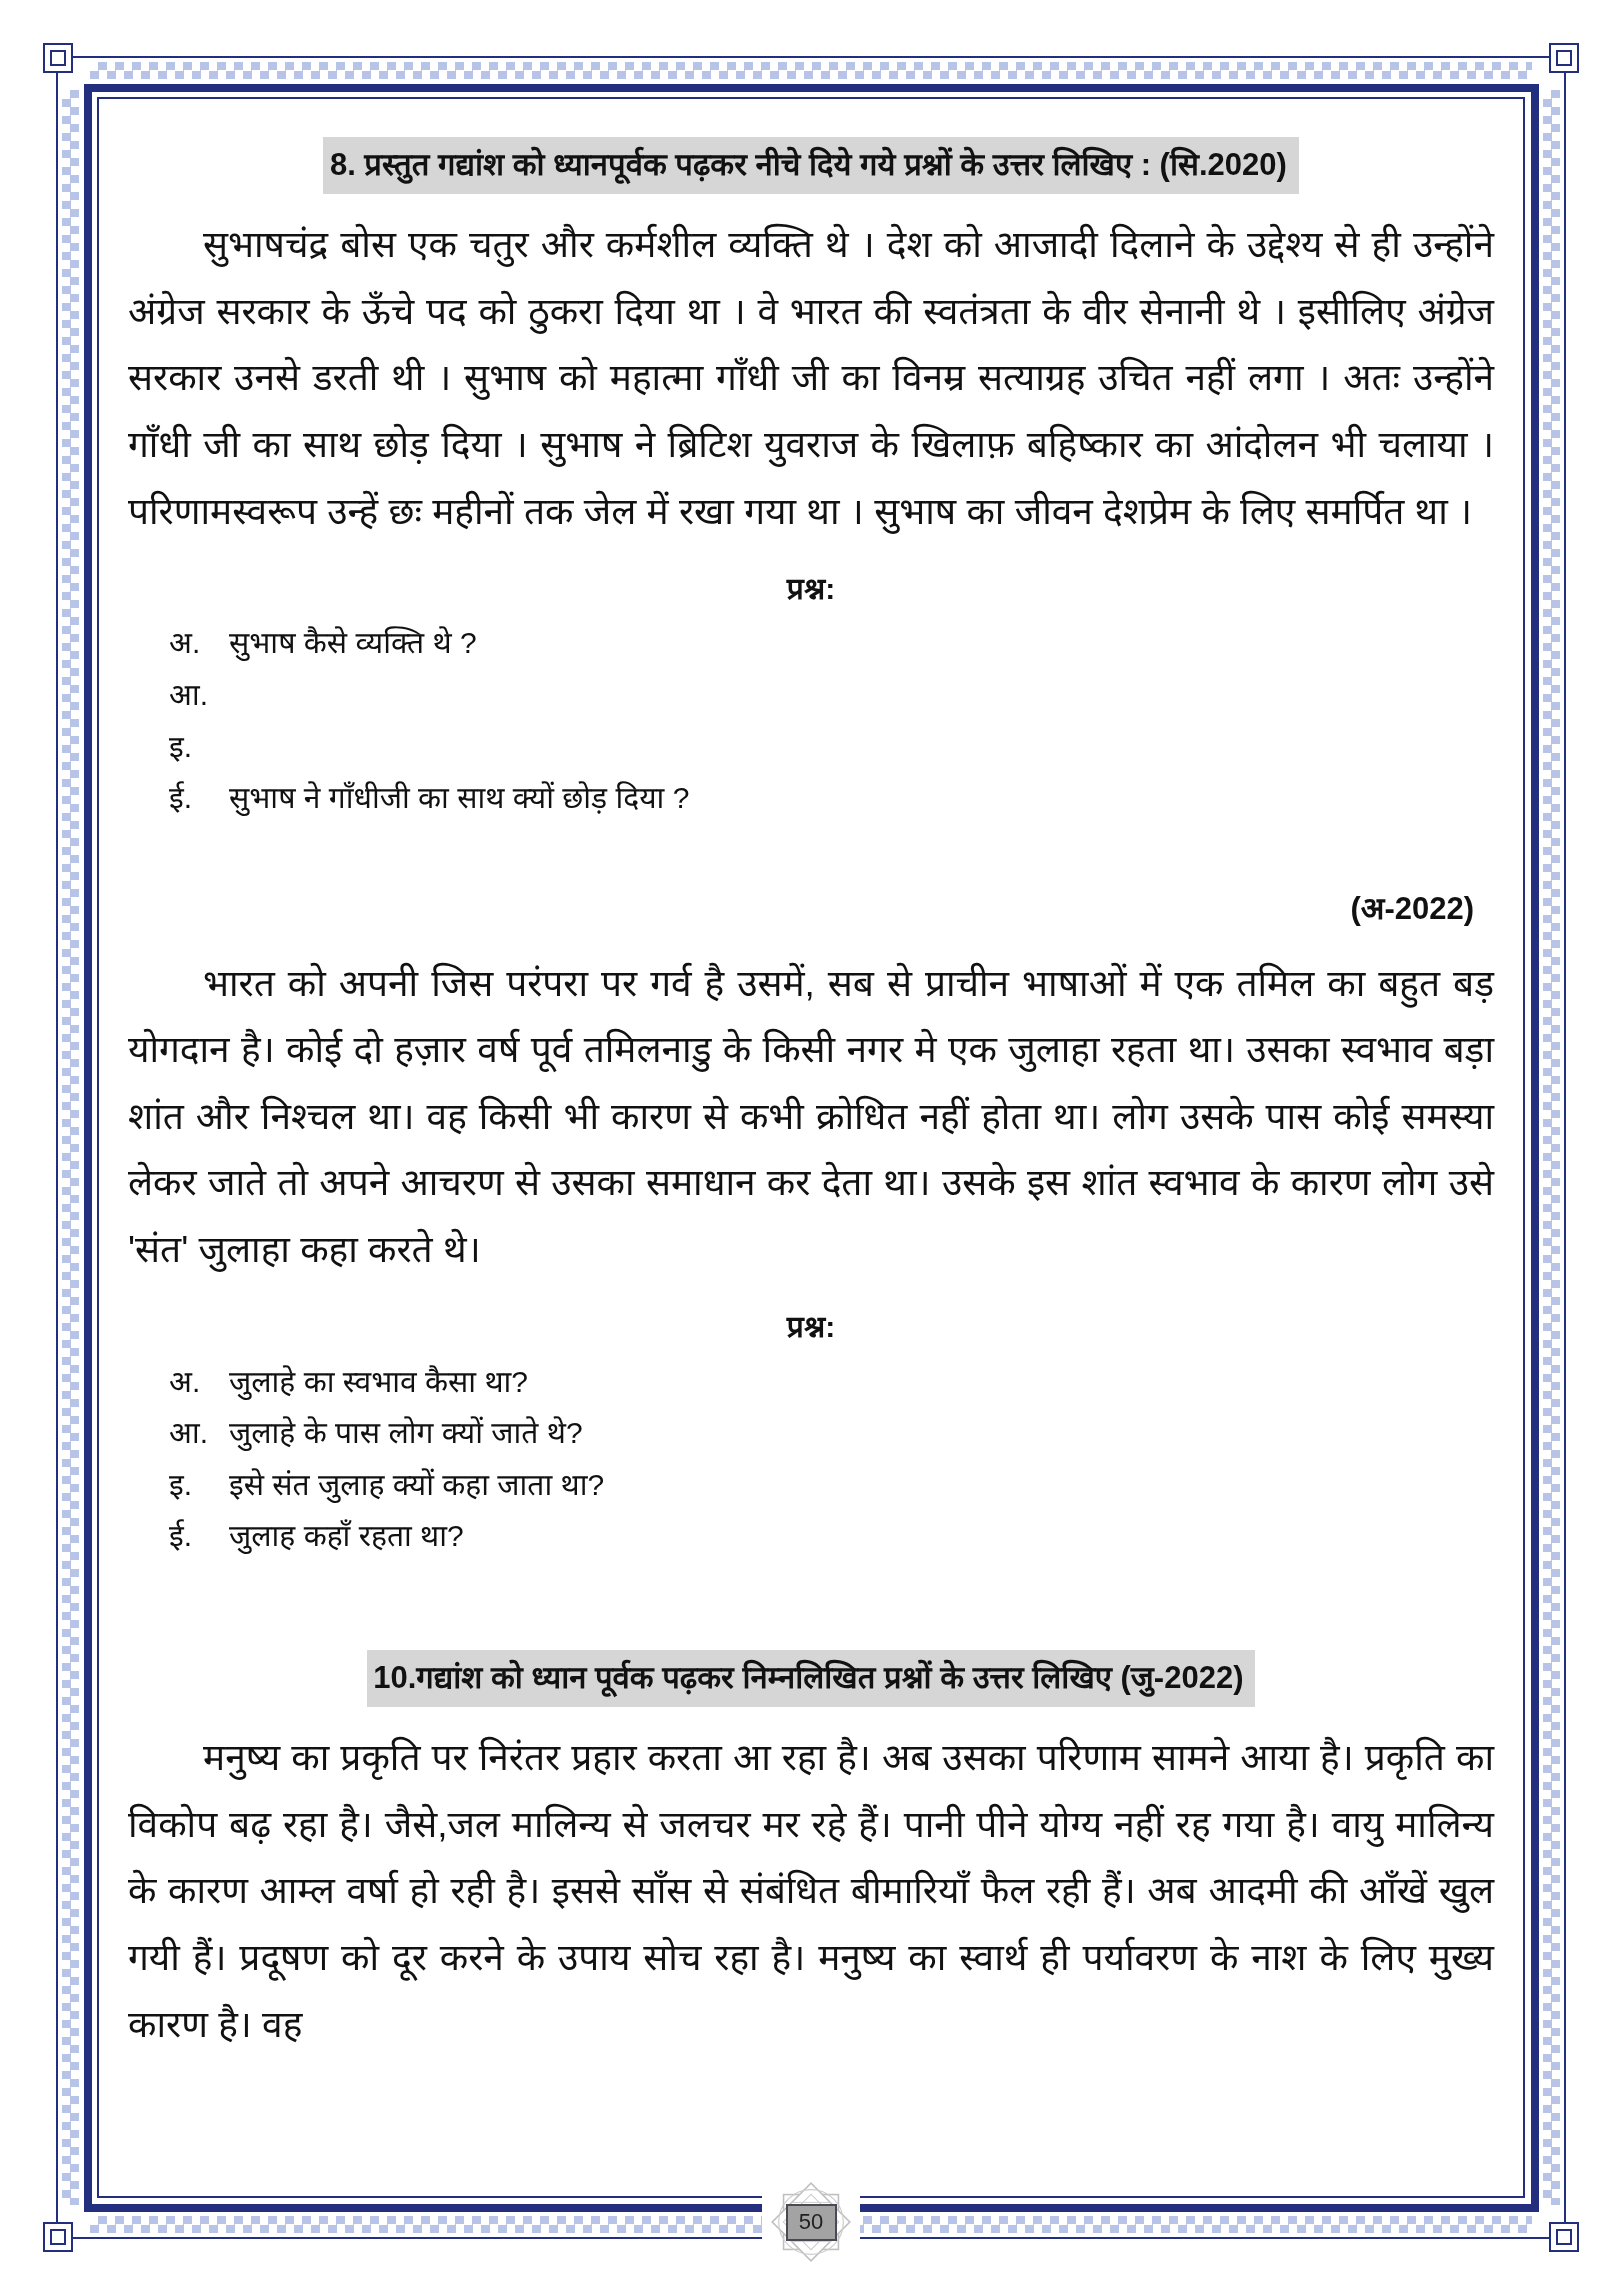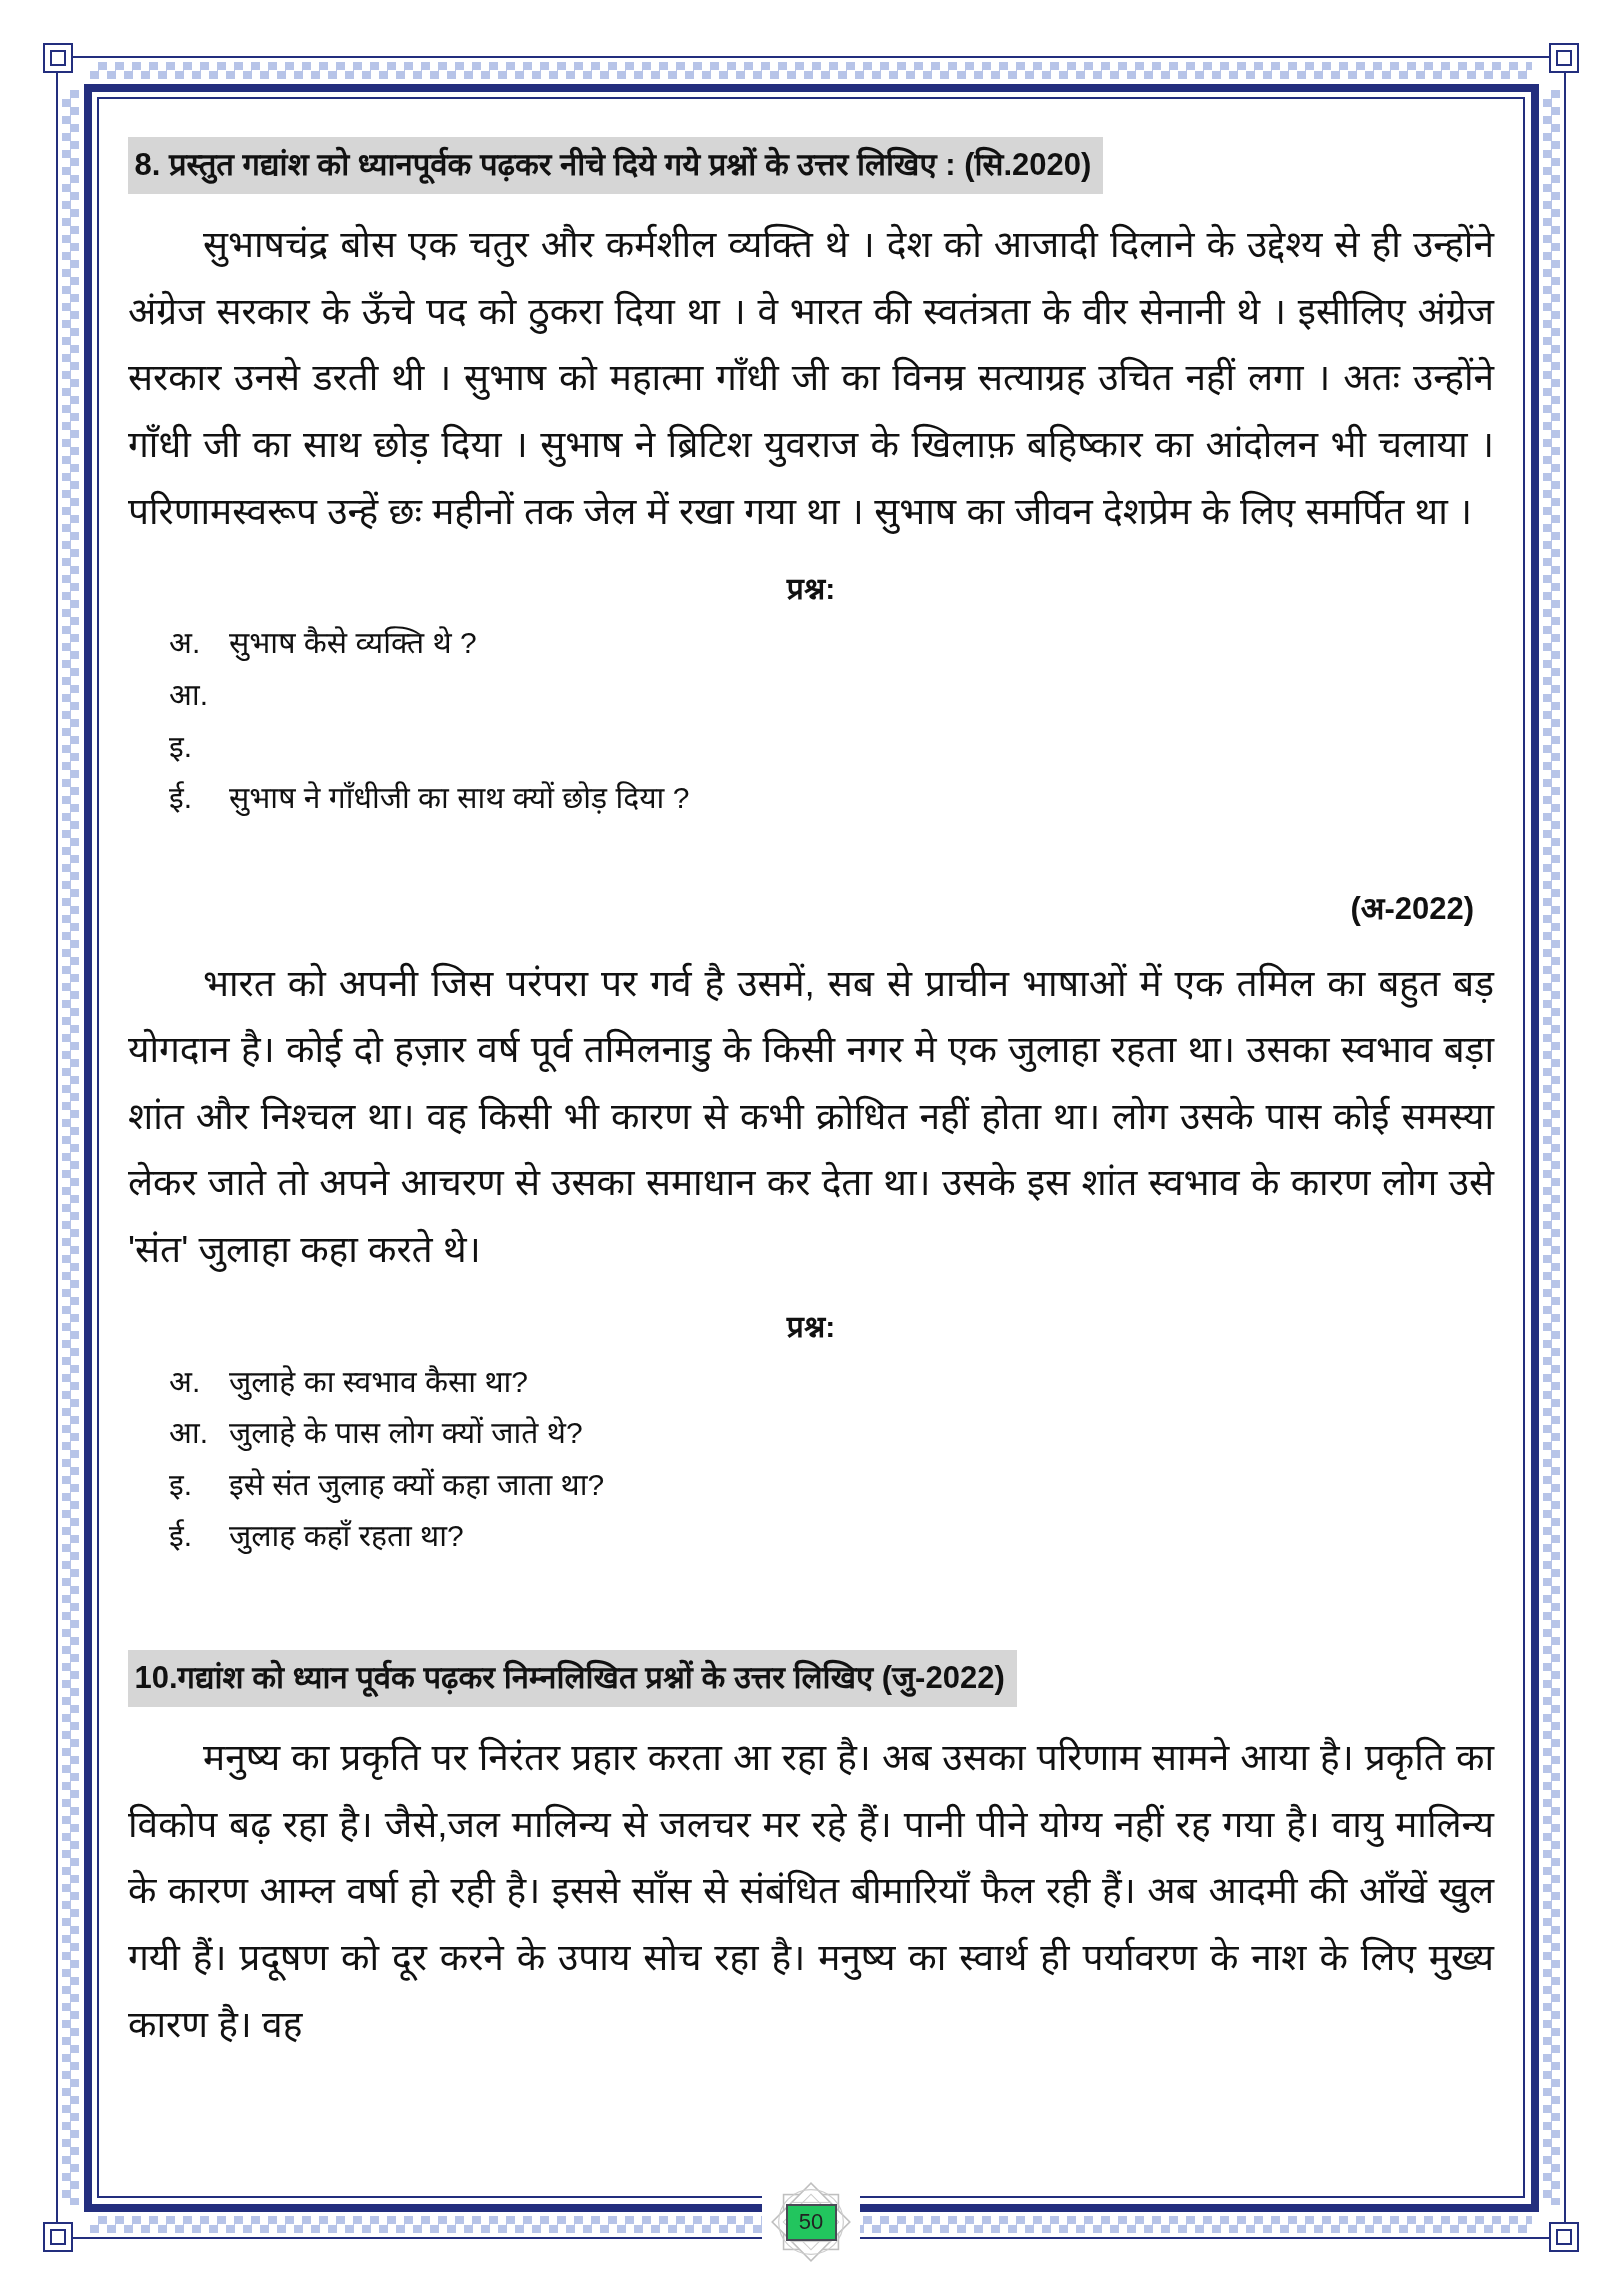--- a/index.html
+++ b/index.html
@@ -51,20 +51,21 @@
   .sec-9  { margin-top: 62px; }
   .sec-10 { margin-top: 88px; }
 
   .heading {
     display: flex;
     align-items: baseline;
     font-size: 31px;
     font-weight: bold;
     line-height: 1.5;
     margin-bottom: 18.3px;
+    justify-content: center;
   }
   .hl { background: #d6d6d6; padding: 5.2px 11.8px 5.2px 6.5px; }
   .heading-suffix { margin-left: auto; margin-right: 20px; white-space: nowrap; }
 
   .passage {
     font-size: 37px;
     line-height: 1.8;
     text-align: justify;
     text-indent: 75px;
     margin: 6.5px 0 13px 0;
@@ -92,21 +93,21 @@
     width: 98px; height: 98px;
     transform: translateX(-50%);
     background: #ffffff;
     display: flex; align-items: center; justify-content: center;
   }
   .footer-ornament svg { position: absolute; inset: 0; width: 100%; height: 100%; }
   .page-num-box {
     position: relative;
     min-width: 51px; height: 37px;
     border: 2px solid #4a4a55;
-    background: #22c55e;
+    background: #a3a3a3;
     display: flex; align-items: center; justify-content: center;
     font-size: 22px;
     color: #222222;
   }
 </style>
 </head>
 <body>
 
 <div class="frame">
   <div class="line-outer"></div>

